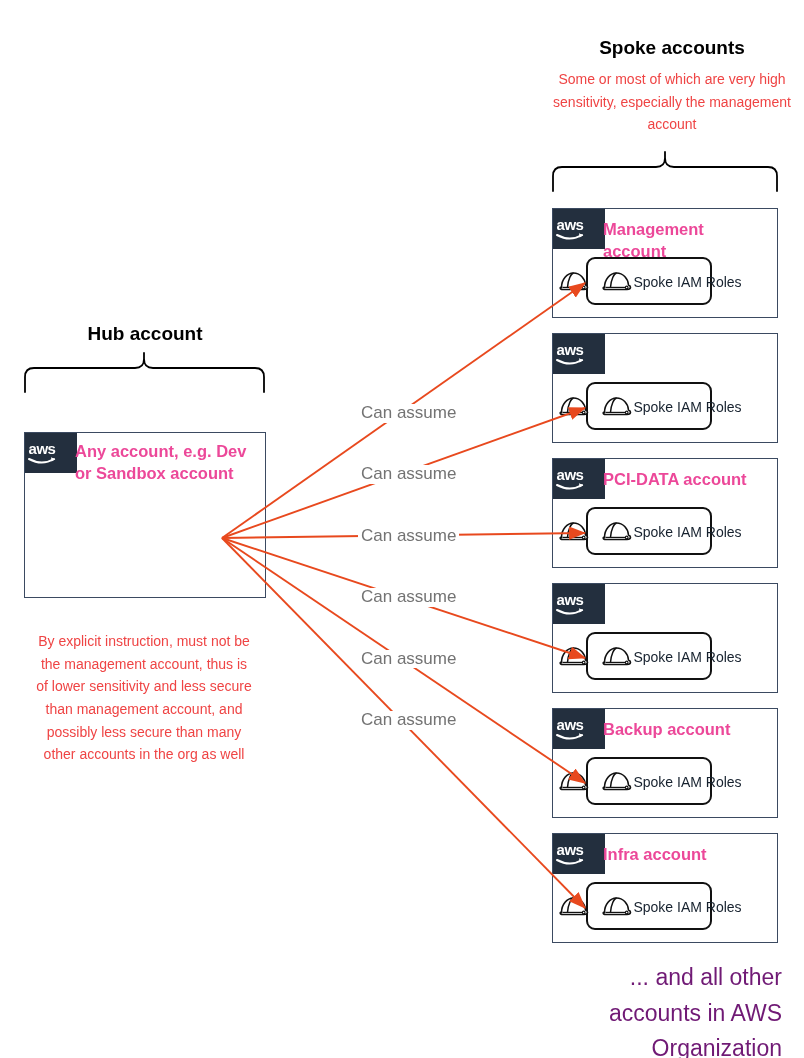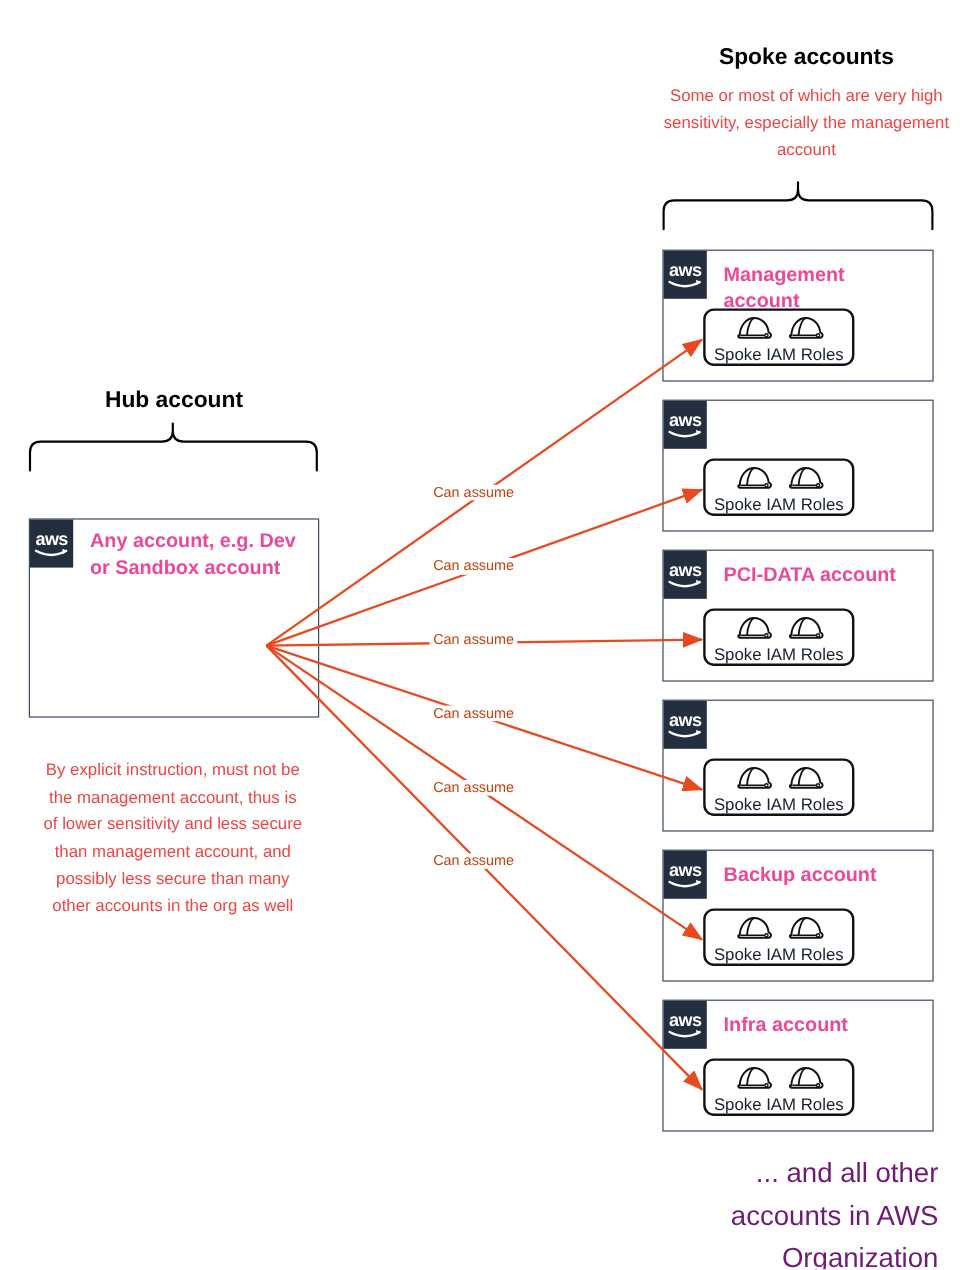--- a/index.html
+++ b/index.html
@@ -45,45 +45,45 @@
   
   .acct {
     box-sizing: border-box;
     border: 1.6px solid #3b4a61;
     background: #ffffff;
   }
   .acct-logo {
     position: absolute;
     left: 0;
     top: 0;
-    width: 36px;
+    width: 52px;
     height: 40px;
     background: #232f3e;
     display: flex;
     align-items: center;
-    justify-content: center;
+    justify-content: flex-start;
   }
   .acct-logo svg { display: block; }
   .acct-title {
     position: absolute;
     font-size: 16.5px;
     font-weight: bold;
     color: #ec4899;
     line-height: 1.35;
   }
 
   
   .roles {
     position: absolute;
     box-sizing: border-box;
     border: 2px solid #111111;
     border-radius: 9px;
     background: #ffffff;
     display: flex;
-    flex-direction: column;
+    flex-direction: row;
     align-items: center;
     justify-content: center;
   }
   .roles-icons {
     display: flex;
     gap: 9px;
     align-items: flex-end;
     line-height: 0;
   }
   .roles-label {
@@ -96,22 +96,22 @@
   
   #arrow-layer, #brace-layer {
     position: absolute;
     left: 0; top: 0;
     width: 804px;
     height: 1058px;
     pointer-events: none;
   }
   .assume-label {
     position: absolute;
-    font-size: 12px;
-    color: #c2410c;
+    font-size: 17px;
+    color: #737373;
     background: #ffffff;
     padding: 0 3px;
     white-space: nowrap;
     line-height: 1.1;
   }
 </style>
 </head>
 <body>
 
 <div id="canvas">

